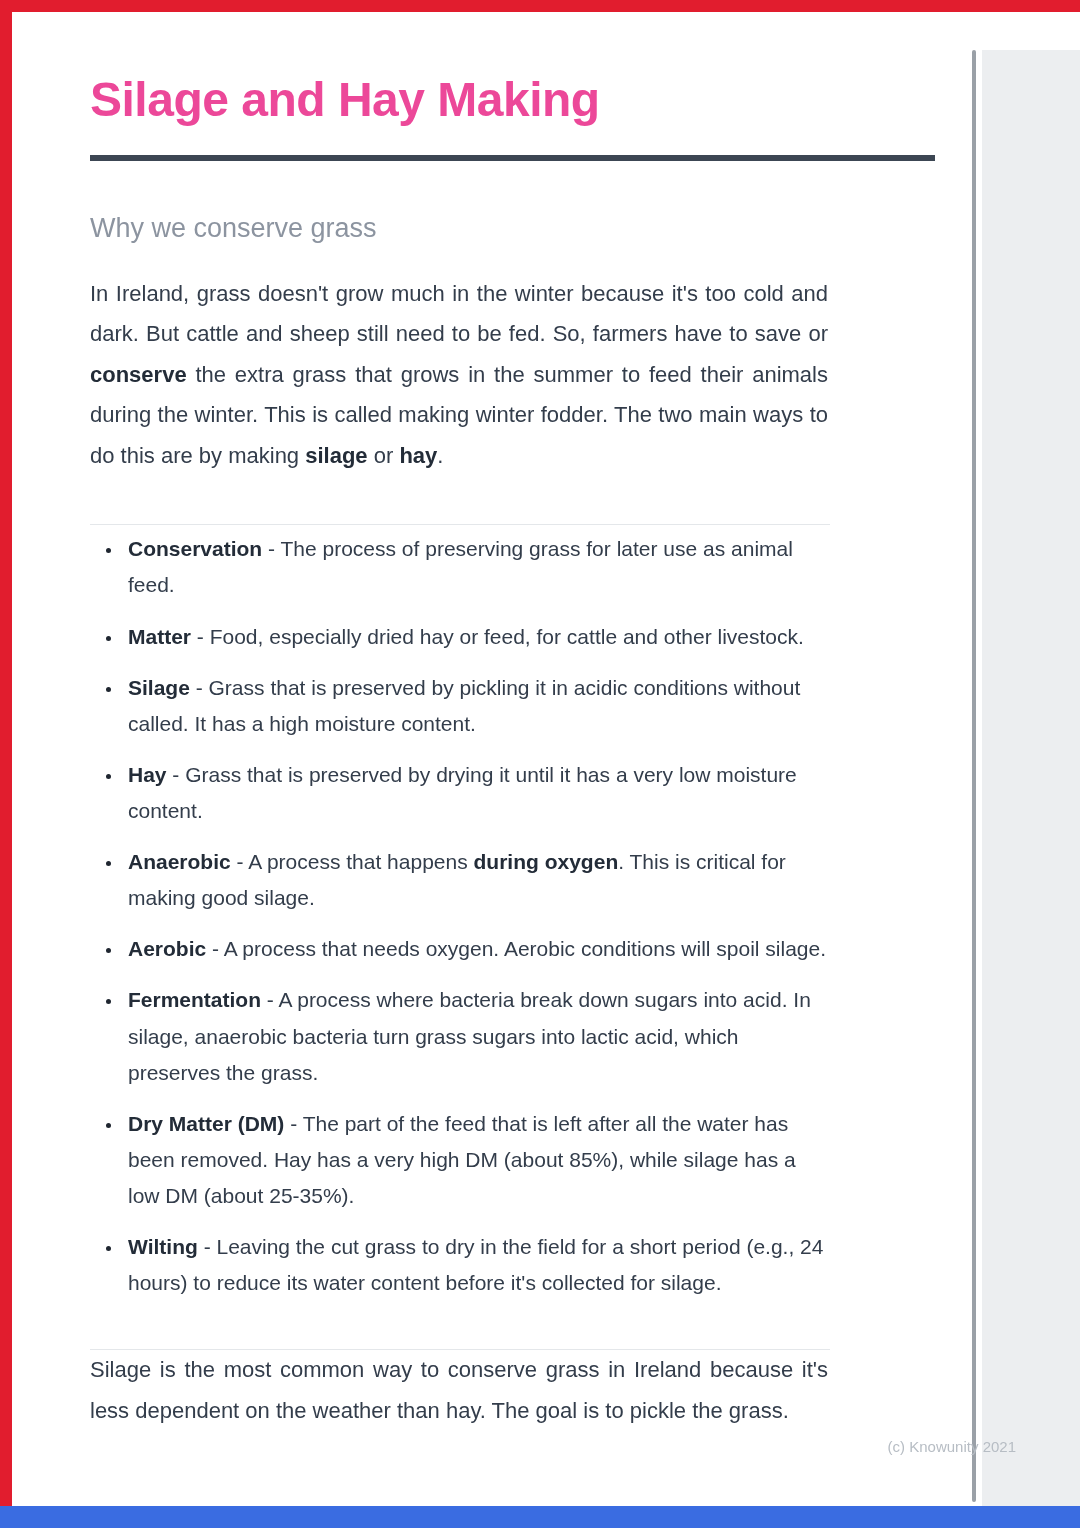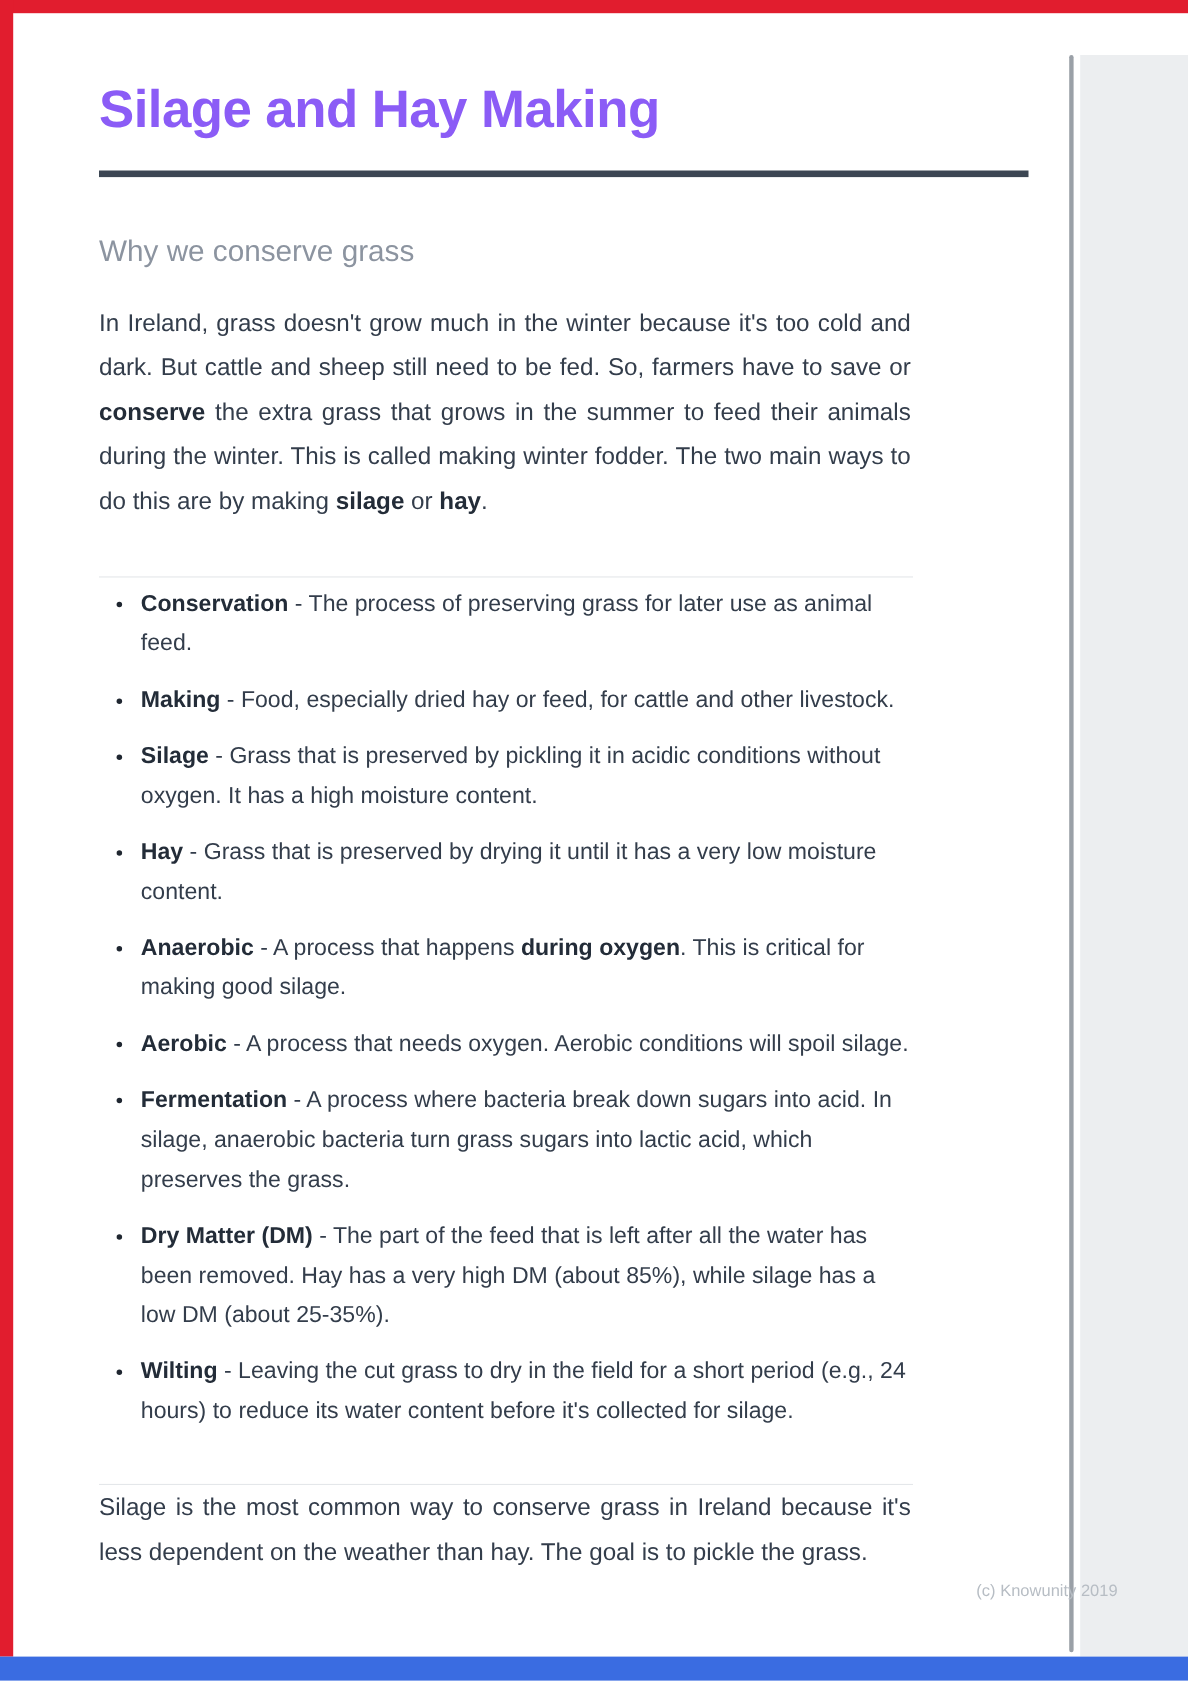--- a/index.html
+++ b/index.html
@@ -18,21 +18,21 @@
 
   
   .side-panel   { position: absolute; left: 982px; top: 50px; width: 98px; height: 1456px; background: #eceef0; z-index: 2; }
   .scroll-thumb { position: absolute; left: 972px; top: 50px; width: 4px; height: 1452px; background: #9aa0a7; border-radius: 2px; z-index: 3; cursor: pointer; }
 
   
   .content { position: absolute; left: 90px; top: 72px; width: 845px; z-index: 1; }
 
   .title {
     font-size: 48px; font-weight: 700; letter-spacing: -0.5px;
-    color: #8b5cf6;
+    color: #ec4899;
   }
   .title-rule { width: 845px; height: 6px; background: #3c4653; margin-top: 28px; }
 
   .h2 {
     font-size: 27px; font-weight: 400; color: #8c94a0;
     margin-top: 52px; margin-bottom: 30px;
   }
 
   .body {
     width: 738px; font-size: 22px; line-height: 1.84; color: #333d4b;
@@ -73,34 +73,34 @@
     <section>
       <h2 class="h2">Why we conserve grass</h2>
       <p class="body justify"><span>In Ireland, grass doesn't grow much in the winter because it's too cold and dark. But cattle and sheep still need to be fed. So, farmers have to save or </span><b>conserve</b><span> the extra grass that grows in the summer to feed their animals during the winter. This is called making winter fodder. The two main ways to do this are by making </span><b>silage</b><span> or </span><b>hay</b><span>.</span></p>
     </section>
 
     <hr class="divider">
 
     <section>
       <ul class="defs">
         <li><b>Conservation</b><span> - The process of preserving grass for later use as animal feed.</span></li>
-        <li><b>Making</b><span> - Food, especially dried hay or feed, for cattle and other livestock.</span></li>
-        <li><b>Silage</b><span> - Grass that is preserved by pickling it in acidic conditions without oxygen. It has a high moisture content.</span></li>
+        <li><b>Matter</b><span> - Food, especially dried hay or feed, for cattle and other livestock.</span></li>
+        <li><b>Silage</b><span> - Grass that is preserved by pickling it in acidic conditions without called. It has a high moisture content.</span></li>
         <li><b>Hay</b><span> - Grass that is preserved by drying it until it has a very low moisture content.</span></li>
         <li><b>Anaerobic</b><span> - A process that happens </span><b>during oxygen</b><span>. This is critical for making good silage.</span></li>
         <li><b>Aerobic</b><span> - A process that needs oxygen. Aerobic conditions will spoil silage.</span></li>
         <li><b>Fermentation</b><span> - A process where bacteria break down sugars into acid. In silage, anaerobic bacteria turn grass sugars into lactic acid, which preserves the grass.</span></li>
         <li><b>Dry Matter (DM)</b><span> - The part of the feed that is left after all the water has been removed. Hay has a very high DM (about 85%), while silage has a low DM (about 25-35%).</span></li>
         <li><b>Wilting</b><span> - Leaving the cut grass to dry in the field for a short period (e.g., 24 hours) to reduce its water content before it's collected for silage.</span></li>
       </ul>
     </section>
 
     <hr class="divider">
 
     <section>
       <p class="body justify">Silage is the most common way to conserve grass in Ireland because it's less dependent on the weather than hay. The goal is to pickle the grass.</p>
     </section>
 
   </main>
 
-  <div class="footer">(c) Knowunity 2019</div>
+  <div class="footer">(c) Knowunity 2021</div>
 
 </div>
 
 </body></html>

